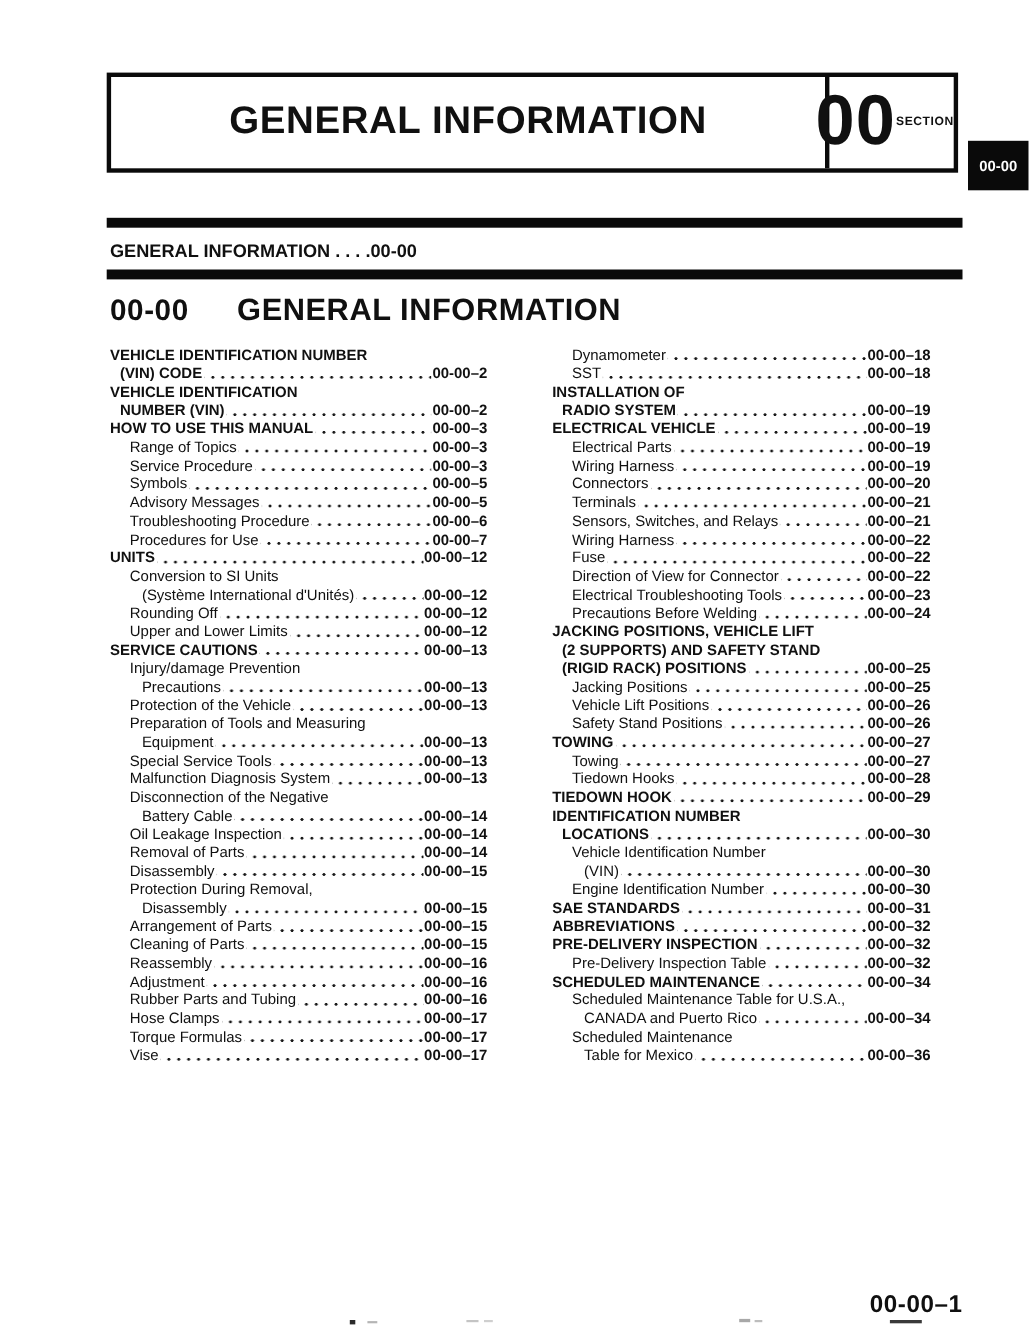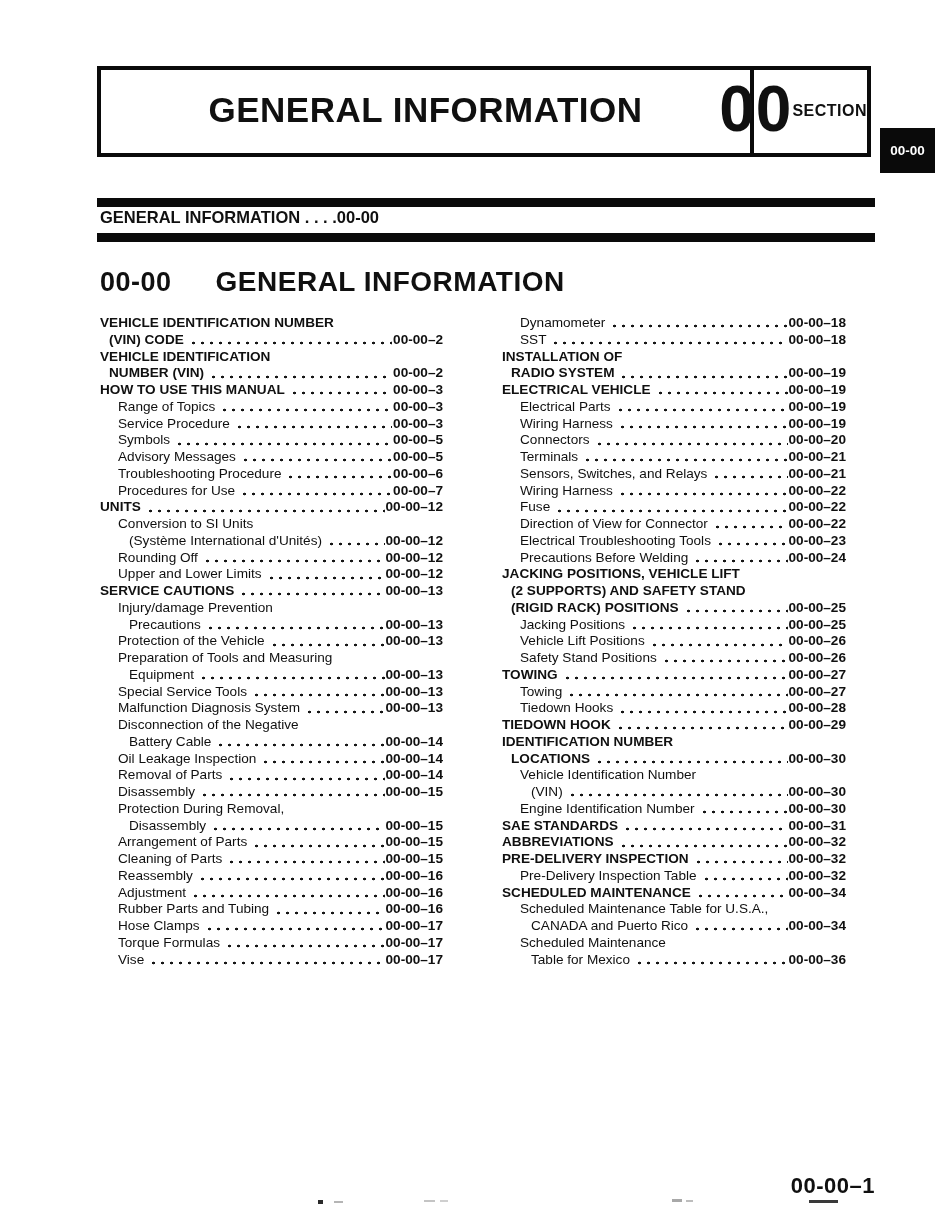--- a/index.html
+++ b/index.html
@@ -30,37 +30,37 @@
   }
   .header-section-cell {
     width:117px; border-left:4px solid #0a0a0a;
     display:flex; flex-direction:row; align-items:center; justify-content:flex-end;
     padding-bottom:5px;
   }
   .section-number {
     font-size:64px; font-weight:bold; line-height:50px; letter-spacing:1px;
   }
   .section-label {
-    font-size:16px; font-weight:bold; letter-spacing:0.5px; margin-top:4px;
+    font-size:11px; font-weight:bold; letter-spacing:0.5px; margin-top:4px;
   }
 
   
   .side-tab {
     position:absolute; left:880px; top:128px; width:55px; height:45px;
     background:#0a0a0a; color:#ffffff;
     display:flex; align-items:center; justify-content:center;
     font-size:13.5px; font-weight:bold;
   }
 
   
   .index-band { position:absolute; left:97px; top:198px; width:778px; }
   .bar { height:9px; background:#0a0a0a; }
   .index-line {
     font-size:16.5px; font-weight:bold;
-    padding:1px 0 6px 3px; white-space:pre;
+    padding:13px 0 6px 3px; white-space:pre;
   }
 
   
   .section-heading {
     position:absolute; left:100px; top:266px;
     display:flex; align-items:baseline;
   }
   .heading-code { font-size:27px; font-weight:bold; letter-spacing:0.5px; }
   .heading-title { font-size:28px; font-weight:bold; margin-left:44px; letter-spacing:0.5px; }
 

